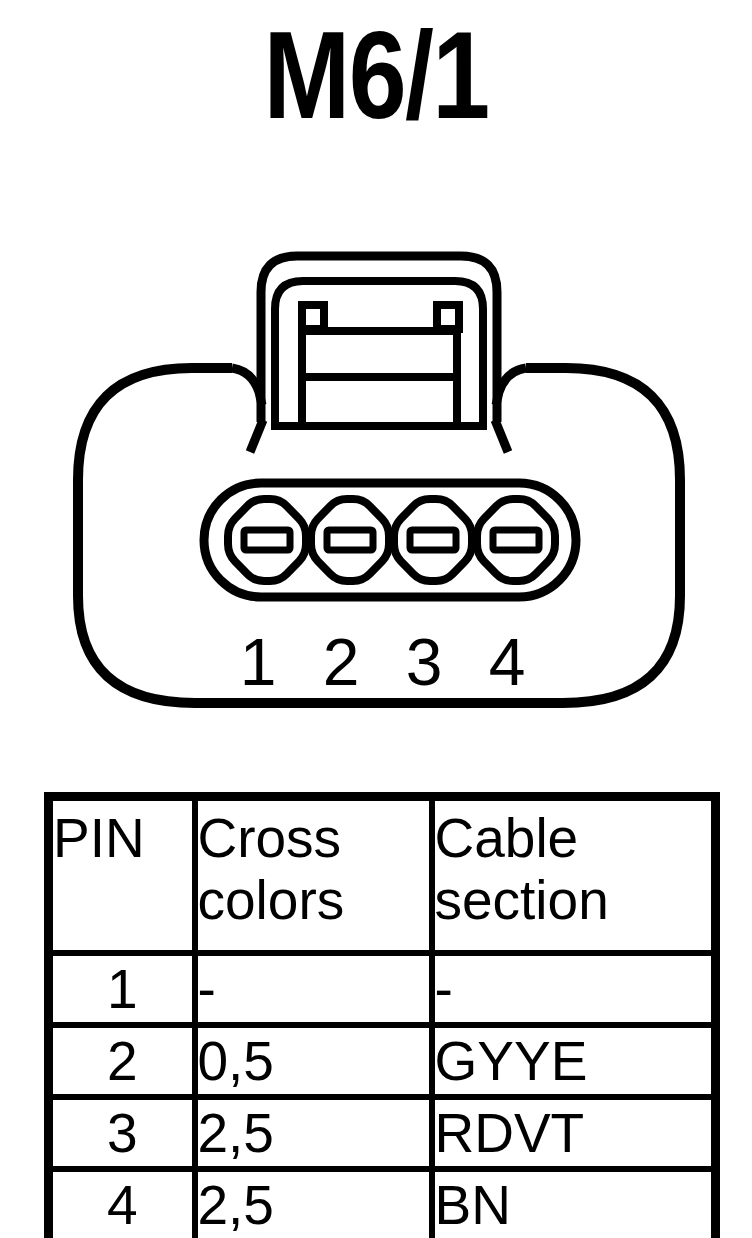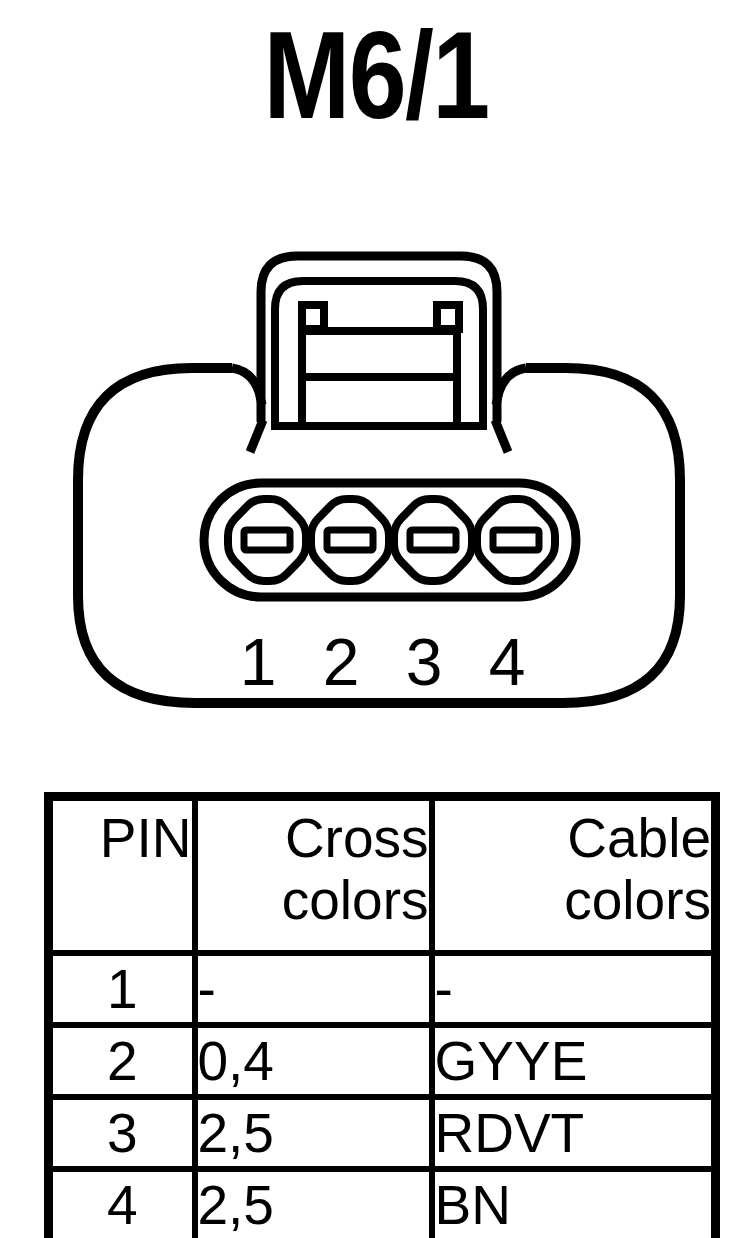--- a/index.html
+++ b/index.html
@@ -58,21 +58,21 @@
   }
   table.pin-table th,
   table.pin-table td {
     border: 6px solid #000;
     overflow: visible;
     padding: 0;
   }
   table.pin-table th {
     font-weight: normal;
     vertical-align: top;
-    text-align: right;
+    text-align: left;
     height: 143px;
     padding-top: 6px;
     line-height: 62px;
   }
   table.pin-table td {
     height: 66px;
     vertical-align: middle;
     line-height: 1;
   }
   td.col-pin { text-align: center; }
@@ -133,32 +133,32 @@
 <table class="pin-table">
   <colgroup>
     <col style="width:146px">
     <col style="width:237px">
     <col style="width:284px">
   </colgroup>
   <thead>
     <tr>
       <th>PIN</th>
       <th>Cross colors</th>
-      <th>Cable colors</th>
+      <th>Cable section</th>
     </tr>
   </thead>
   <tbody>
     <tr>
       <td class="col-pin">1</td>
       <td class="col-left">-</td>
       <td class="col-left">-</td>
     </tr>
     <tr>
       <td class="col-pin">2</td>
-      <td class="col-left">0,4</td>
+      <td class="col-left">0,5</td>
       <td class="col-left">GYYE</td>
     </tr>
     <tr>
       <td class="col-pin">3</td>
       <td class="col-left">2,5</td>
       <td class="col-left">RDVT</td>
     </tr>
     <tr>
       <td class="col-pin">4</td>
       <td class="col-left">2,5</td>

